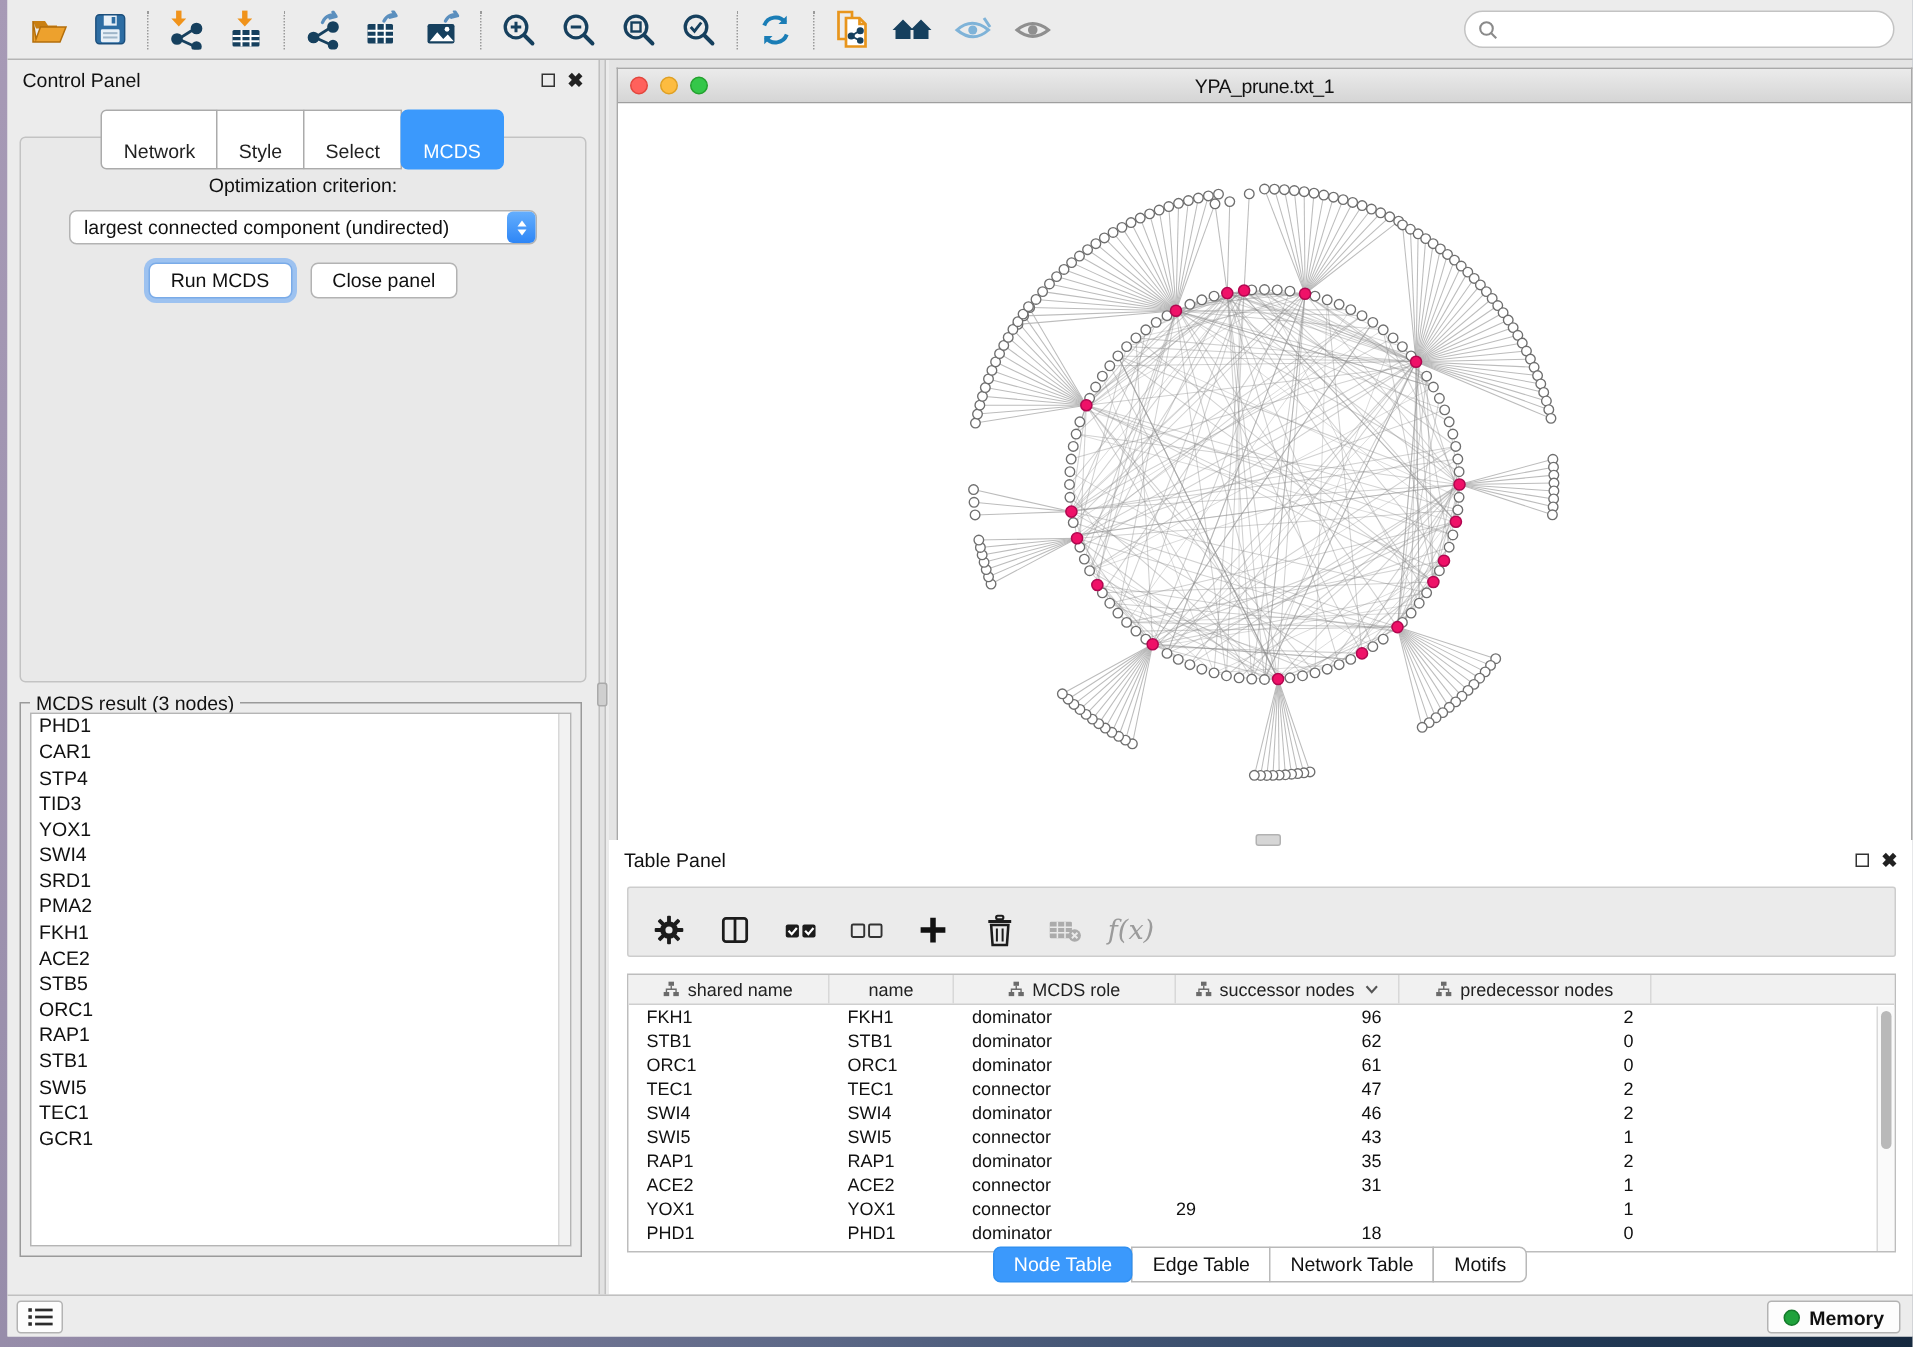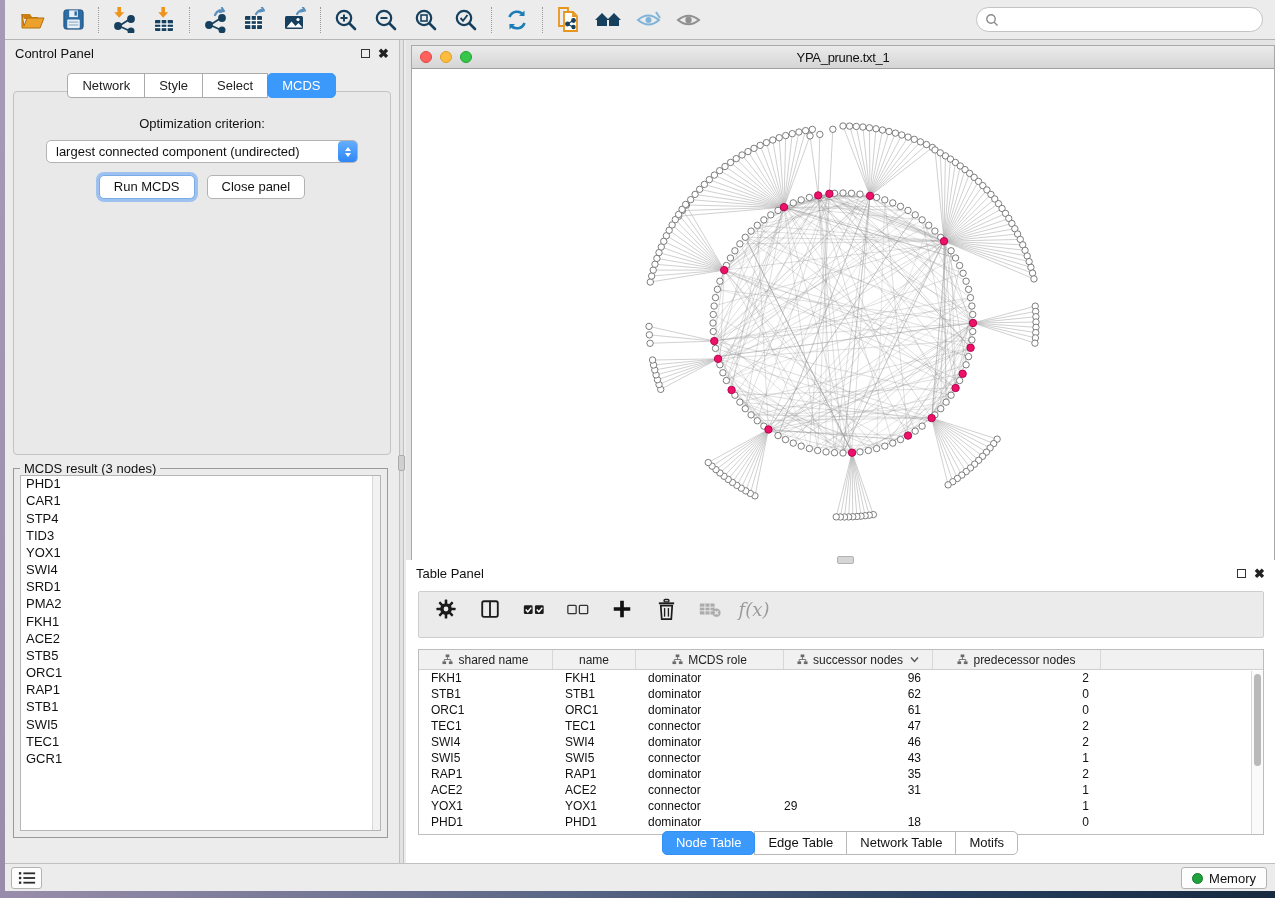--- a/index.html
+++ b/index.html
@@ -19,21 +19,21 @@
   .search input { border:none; outline:none; background:transparent; width:240px; font-size:12px; }
 
   
   .cpanel { position:absolute; left:0; top:40px; width:394px; height:823px; background:#ececec; }
   .panel-hdr { height:26px; display:flex; align-items:center; padding:0 10px; }
   .panel-hdr .ttl { font-size:13px; color:#111; }
   .hdr-icons { margin-left:auto; display:flex; align-items:center; gap:8px; }
   .float-ic { width:9px; height:9px; border:1.5px solid #333; display:inline-block; }
   .close-ic { font-size:13px; font-weight:bold; color:#222; line-height:1; }
   .tabs-row { position:absolute; left:0; top:33px; width:100%; display:flex; justify-content:center; z-index:2; }
-  .seg { font-size:13px; padding:4px 14px 4px; background:#fff; border:1px solid #ababab; margin-left:-1px; color:#222; }
+  .seg { font-size:13px; padding:19px 14px 4px; background:#fff; border:1px solid #ababab; margin-left:-1px; color:#222; }
   .seg.first { border-radius:4px 0 0 4px; }
   .seg.active { background:#3b99fc; border-color:#3b99fc; color:#fff; border-radius:5px; position:relative; z-index:3; }
   .cp-box { position:absolute; left:8px; top:51px; width:378px; height:364px; background:#e9e9e9;
     border:1px solid #c3c3c3; border-radius:4px; }
   .opt-label { text-align:center; margin-top:24px; font-size:13px; color:#111; }
   .dropdown { position:relative; margin:9px auto 0; width:312px; height:23px; background:#fff;
     border:1px solid #b3b3b3; border-radius:5px; font-size:13px; display:flex; align-items:center;
     padding-left:9px; color:#111; }
   .dd-step { position:absolute; right:0; top:0; width:19px; height:21px; border-radius:4px;
     background:linear-gradient(#64aefd,#2e86f6); display:flex; flex-direction:column; align-items:center; justify-content:center; gap:2px; }
@@ -64,41 +64,41 @@
   .light.yel { background:#fdbc40; border:1px solid #dfa023; }
   .light.grn { background:#34c749; border:1px solid #23a12e; }
   .net-title { position:absolute; left:0; right:0; text-align:center; font-size:13px; color:#111;
     font-family:"Liberation Sans", sans-serif; letter-spacing:-0.3px; }
   .netcanvas { position:absolute; left:0; top:23px; width:862px; height:490px; background:#fff; }
   .hgrip { position:absolute; left:431px; top:516px; width:17px; height:8px; background:#d6d6d6; border:1px solid #b2b2b2; border-radius:2px; z-index:4; }
 
   
   .tpanel { position:absolute; left:0; top:520px; width:869px; height:303px; background:#ffffff; }
   .tp-toolbar { position:absolute; left:12px; top:31px; width:846px; height:47px; background:#ebebeb;
-    border:1px solid #cdcdcd; border-radius:2px; display:flex; align-items:flex-start; gap:14px; padding-left:12px; }
+    border:1px solid #cdcdcd; border-radius:2px; display:flex; align-items:flex-end; gap:14px; padding-left:12px; }
   .tpbtn { display:flex; align-items:center; justify-content:center; width:30px; height:34px; }
   .fx { font-family:"DejaVu Serif", serif; font-style:italic; font-size:18px; color:#9b9b9b; }
   .tablebox { position:absolute; left:12px; top:89px; width:846px; height:186px; background:#fff;
     border:1px solid #bdbdbd; overflow:hidden; }
   .thead { display:flex; height:20px; background:#f1f1f1; border-bottom:1px solid #cfcfcf; }
   .th { display:flex; align-items:center; justify-content:center; gap:5px; font-size:12px; color:#222;
     border-right:1px solid #d8d8d8; height:100%; }
   .th .sort { margin-left:2px; }
   .tbody .tr { display:flex; height:16px; }
   .td { font-size:12px; color:#111; white-space:nowrap; overflow:hidden; }
   .vscroll { position:absolute; right:0; top:21px; width:12px; height:164px; background:#fafafa; border-left:1px solid #d9d9d9; }
   .vthumb { position:absolute; left:2px; top:3px; width:7px; height:92px; background:#b9b9b9; border-radius:4px; }
   .bottom-tabs { position:absolute; left:0; top:271px; width:100%; display:flex; justify-content:center; }
   .btab { font-size:13px; padding:3px 13px 4px; background:#fff; border:1px solid #b9b9b9; margin-left:-1px; color:#111; }
   .btab.last { border-radius:0 5px 5px 0; }
   .btab.active { background:#3b99fc; border-color:#3190f0; color:#fff; border-radius:5px; position:relative; z-index:2; }
 
   
   .statusbar { position:absolute; left:0; top:863px; width:100%; height:28px; background:#ececec;
-    border-top:1px solid #c0c0c0; }
+    border-top:1px solid #c0c0c0;font-weight:bold; }
   .listbtn { position:absolute; left:6px; top:3px; width:31px; height:22px; background:#fdfdfd;
     border:1px solid #b3b3b3; border-radius:3px; display:flex; align-items:center; justify-content:center; }
   .membtn { position:absolute; right:8px; top:3px; height:22px; background:#fdfdfd; border:1px solid #b3b3b3;
     border-radius:3px; display:flex; align-items:center; gap:6px; padding:0 10px; font-size:13px; color:#111; }
   .memdot { width:11px; height:11px; border-radius:50%; background:#1fa23c; border:1px solid #157a2b; }
 </style>
 </head>
 <body>
 
 <div class="desktop">

